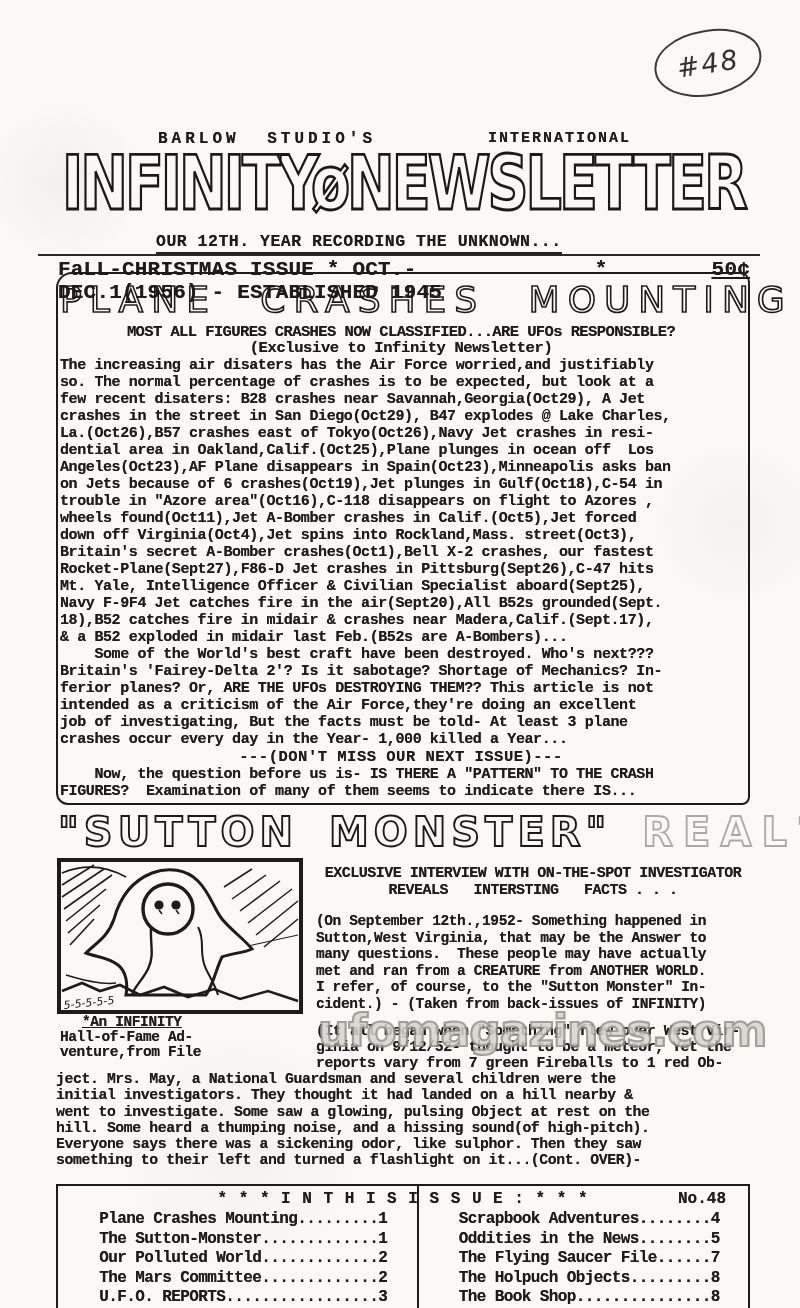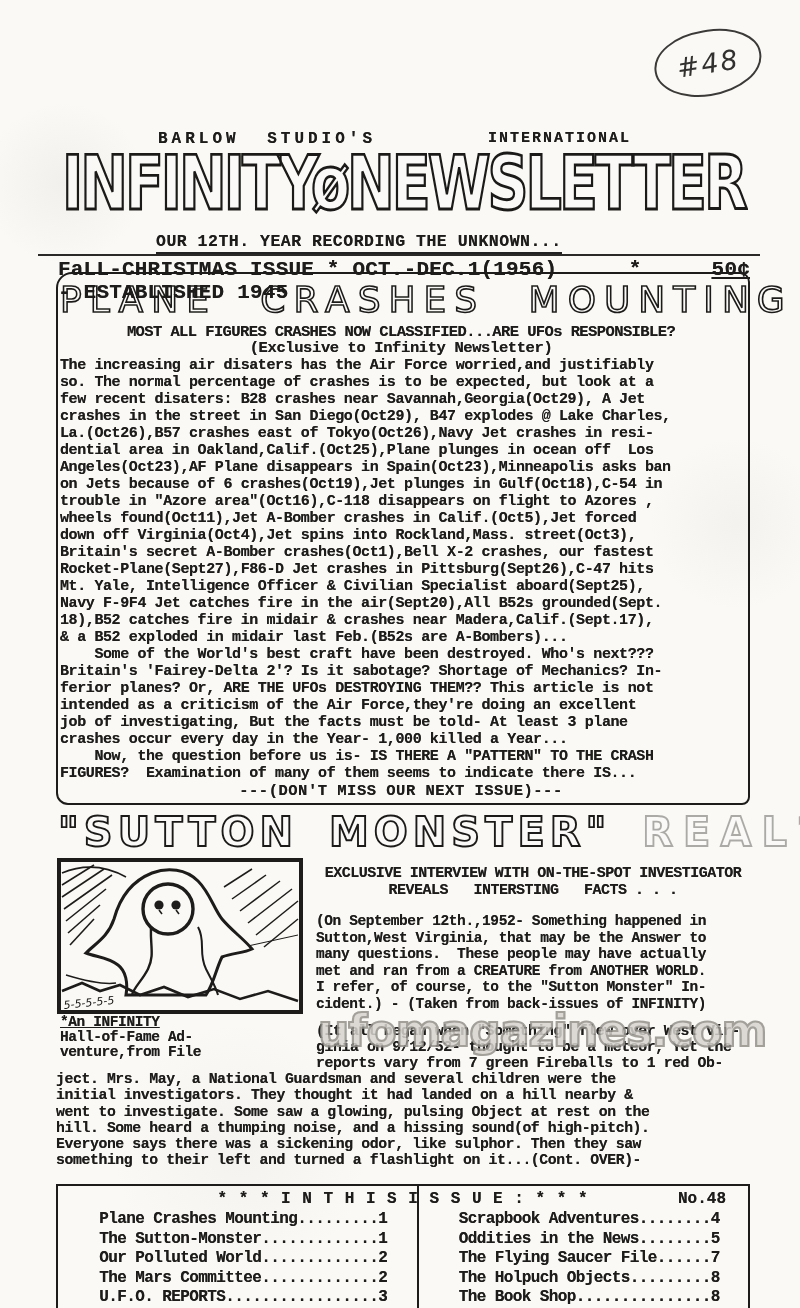--- a/index.html
+++ b/index.html
@@ -43,21 +43,21 @@
     transform:scaleY(1.30); transform-origin:top left; }
   @supports (-webkit-text-stroke: 1px #000) {
     .mh-title { -webkit-text-stroke:2.2px #1b1a18; }
   }
   .mh-tagline { position:absolute; left:100px; top:102px; font-size:16.5px;
     letter-spacing:.5px; border-bottom:2px solid #222; padding-bottom:1px; }
   .mh-rule { position:absolute; left:-18px; right:-10px; top:124px; border-top:2px solid #2a2927; }
   .mh-issue { position:absolute; left:2px; right:0; top:128px; display:flex;
     font-size:21px; letter-spacing:.2px; }
   .mh-issue .star { margin-left:60px; }
-  .mh-issue .price { margin-left:70px; text-decoration:underline; }
+  .mh-issue .price { margin-left:104px; text-decoration:underline; }
 
   
   .article-box { margin-top:2px; border:2.5px solid #1d1c1a;
     border-radius:16px 10px 8px 12px; padding:3px 6px 3px 2px; }
   .plane-headline { text-align:center; font-size:36px; font-weight:400;
     letter-spacing:8px; word-spacing:24px; padding:2px 0 4px 0; white-space:nowrap;}
   .plane-headline .bang { font-style:italic; letter-spacing:0; }
   .plane-sub { text-align:center; font-size:15.5px; line-height:16px; letter-spacing:-0.6px;}
   .plane-byline { text-align:center; font-size:15.5px; line-height:17px; }
   .plane-footer { text-align:center; font-size:15.5px; line-height:18px; letter-spacing:.5px; }
@@ -66,21 +66,21 @@
   .sutton { position:relative; margin-top:4px; }
   .sutton-headline { font-size:40px; font-weight:700; letter-spacing:5px;
     word-spacing:12px; line-height:46px; white-space:nowrap; padding-left:2px; }
   @supports (-webkit-text-stroke: 1px #000) {
     .sutton-headline { -webkit-text-stroke:1.9px #1b1a18; }
   }
   .sutton-headline .faded { opacity:.35; letter-spacing:10px; }
   .monster-fig { float:left; width:248px; margin:2px 12px 2px 0; }
   .monster-fig svg { display:block; }
   .fig-caption { font-size:14.5px; line-height:15px; white-space:pre-wrap; padding-left:4px;}
-  .fig-caption .u { text-decoration:underline; }
+  .fig-caption .u { text-decoration:underline;margin-left:22px; }
   .sutton-sub { text-align:center; font-size:15px; line-height:17px;
     letter-spacing:-0.5px; white-space:pre-wrap; margin-top:10px; }
   .sutton-intro { font-size:14.5px; line-height:16.6px; white-space:pre-wrap;
     margin-top:14px; padding-left:14px; }
   .sutton-body { font-size:14.8px; line-height:16.2px; white-space:pre-wrap;
     margin-top:10px; }
   .watermark { position:absolute; left:262px; top:196px; z-index:3;
     font-family:"DejaVu Sans", sans-serif; font-weight:800; font-size:44px;
     letter-spacing:-1px; color:#d7d4cf; opacity:.85; white-space:nowrap;
     text-shadow:0 0 1px #8f8c86; }
@@ -152,23 +152,23 @@
 Mt. Yale, Intelligence Officer &amp; Civilian Specialist aboard(Sept25),
 Navy F-9F4 Jet catches fire in the air(Sept20),All B52s grounded(Sept.
 18),B52 catches fire in midair &amp; crashes near Madera,Calif.(Sept.17),
 &amp; a B52 exploded in midair last Feb.(B52s are A-Bombers)...</div>
       <div class="tw body-block">    Some of the World's best craft have been destroyed. Who's next???
 Britain's 'Fairey-Delta 2'? Is it sabotage? Shortage of Mechanics? In-
 ferior planes? Or, ARE THE UFOs DESTROYING THEM?? This article is not
 intended as a criticism of the Air Force,they're doing an excellent
 job of investigating, But the facts must be told- At least 3 plane
 crashes occur every day in the Year- 1,000 killed a Year...</div>
+      <div class="tw plane-footer">---(DON'T MISS OUR NEXT ISSUE)---</div>
       <div class="tw body-block">    Now, the question before us is- IS THERE A "PATTERN" TO THE CRASH
 FIGURES?  Examination of many of them seems to indicate there IS...</div>
-      <div class="tw plane-footer">---(DON'T MISS OUR NEXT ISSUE)---</div>
     </div>
 
     <div class="sutton">
       <div class="outline sutton-headline">
         <span>"SUTTON MONSTER"</span>
         <span class="faded">REAL?</span>
       </div>
 
       <div class="monster-fig">
         <svg width="248" height="158" viewBox="0 0 248 158">

